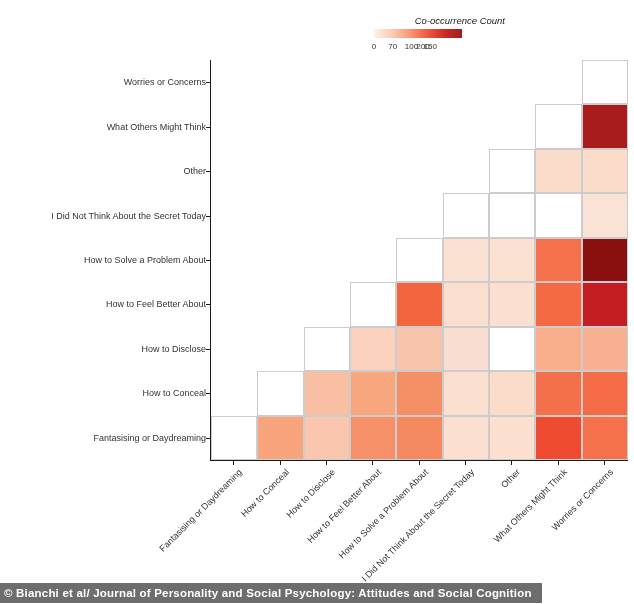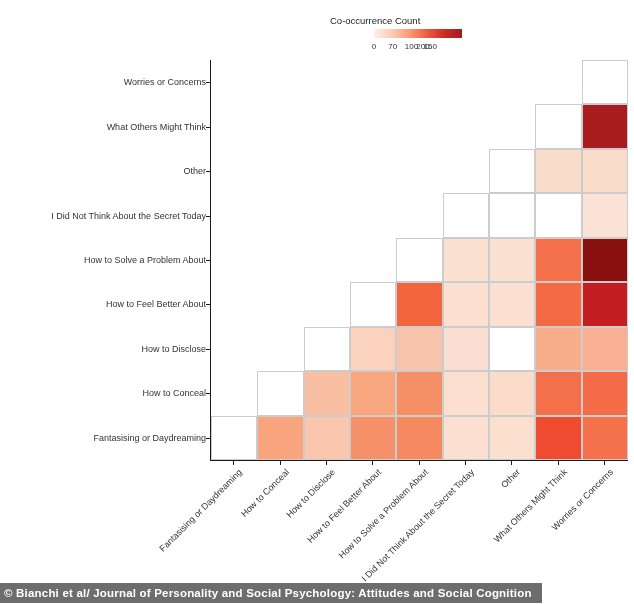--- a/index.html
+++ b/index.html
@@ -1,19 +1,19 @@
 <!DOCTYPE html>
 <html><head>
 <meta charset="utf-8">
 <style>
   html,body{margin:0;padding:0;}
   body{width:634px;height:604px;position:relative;background:#ffffff;
        font-family:"Liberation Sans",sans-serif;overflow:hidden;}
-  .legend-title{position:absolute;left:330px;top:15px;width:175px;text-align:left;
-       font-size:9.5px;color:#222;}
+  .legend-title{position:absolute;left:330px;top:15px;width:175px;text-align:right;
+       font-size:9.5px;color:#222;font-style:italic;}
   .legend-bar{position:absolute;left:374px;top:29px;width:88px;height:9px;}
   .legend-tick{position:absolute;top:42px;font-size:8px;color:#333;transform:translateX(-50%);}
   #plot{position:absolute;left:210px;top:60px;width:417px;height:400px;
        border-left:1px solid #1a1a1a;border-bottom:1px solid #1a1a1a;}
   .cell{position:absolute;box-sizing:border-box;border:1px solid #cccccc;}
   .ylab{position:absolute;right:428px;width:220px;text-align:right;font-size:9px;
        color:#333;white-space:nowrap;}
   .xlab{position:absolute;font-size:9px;color:#333;white-space:nowrap;
        transform:translateX(-100%) rotate(-45deg);transform-origin:100% 0;}
   .ytick{position:absolute;width:4px;height:1px;background:#1a1a1a;}

